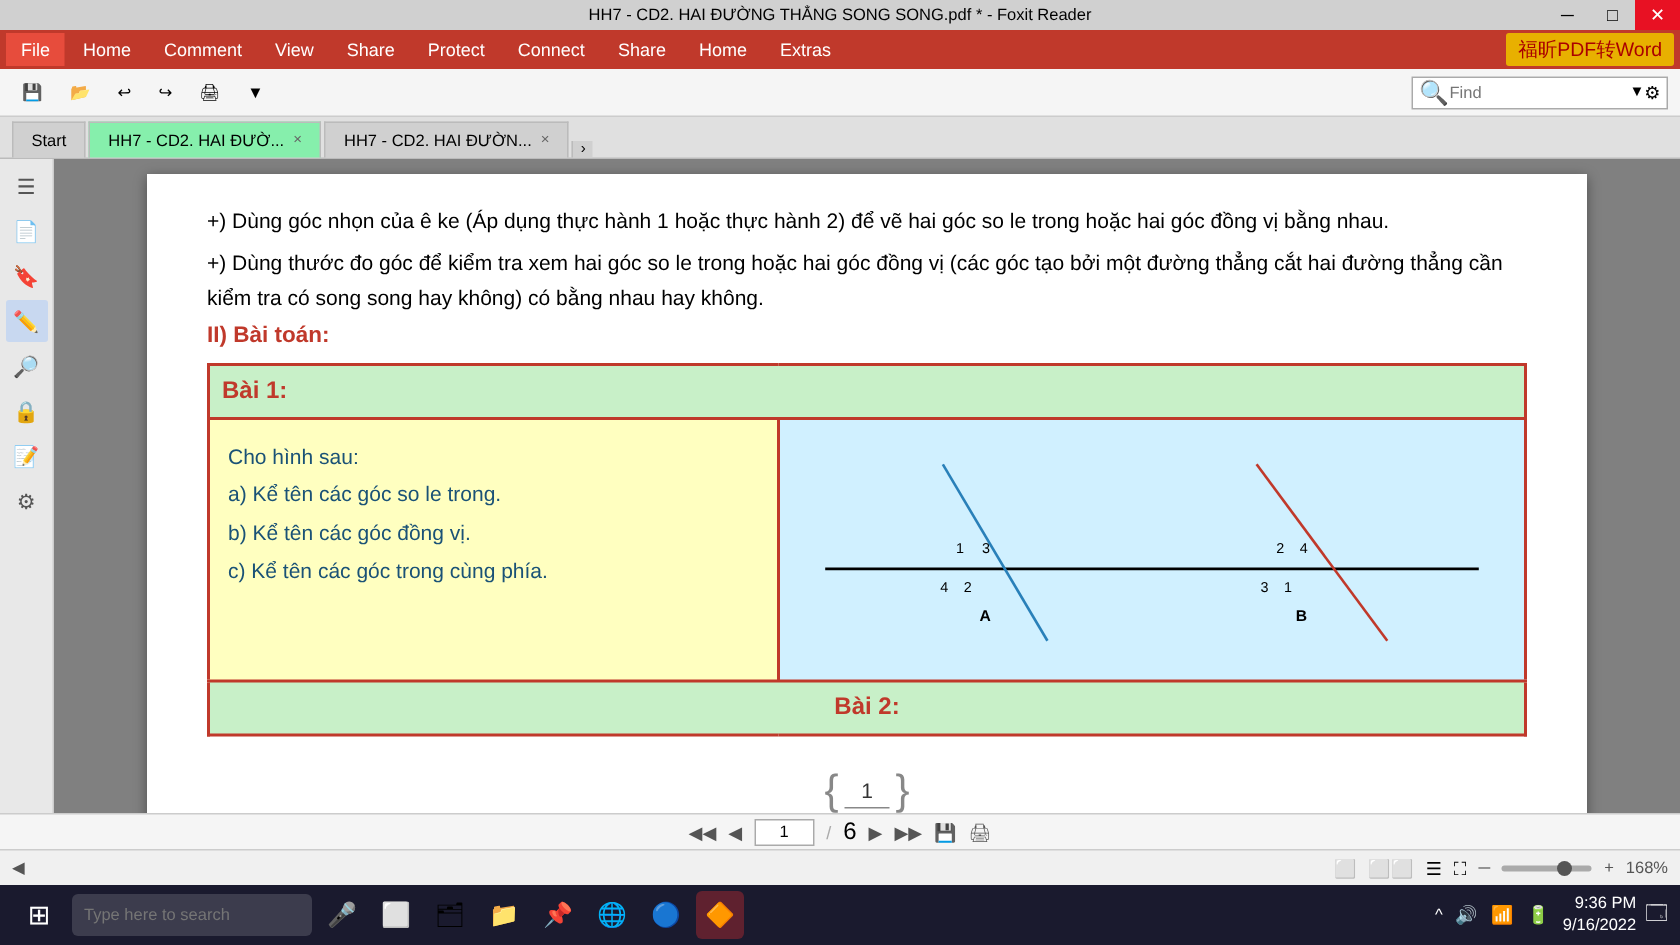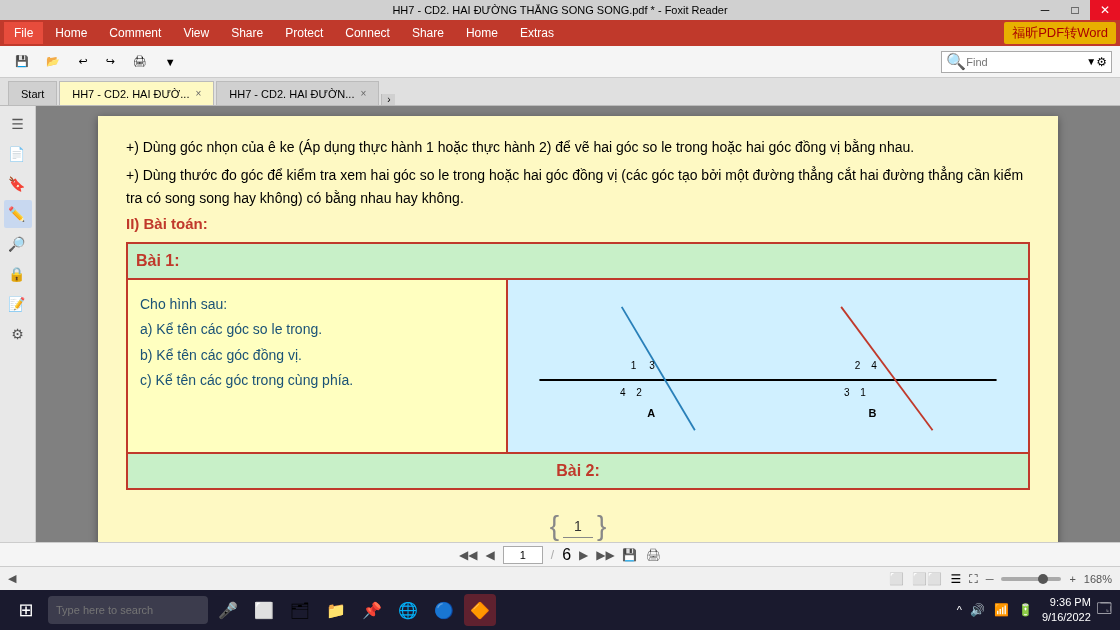--- a/index.html
+++ b/index.html
@@ -124,21 +124,21 @@
       font-size: 11px;
       display: flex;
       align-items: center;
       background: #d0d0d0;
       border: 1px solid #bbb;
       border-bottom: none;
       cursor: pointer;
       gap: 6px;
       margin-right: 2px;
     }
-    .tab.active { background: #fef9c3; }
+    .tab.active { background: #86efac; }
     .tab-close { font-size: 10px; color: #666; }
 
     
     #left-panel {
       width: 36px;
       background: #e8e8e8;
       border-right: 1px solid #ccc;
       display: flex;
       flex-direction: column;
       align-items: center;
@@ -165,24 +165,24 @@
       background: #808080;
       overflow-y: auto;
       display: flex;
       flex-direction: column;
       align-items: center;
       padding: 10px;
     }
 
     
     #pdf-page {
-      background: #fef9c3;
+      background: #ffffff;
       width: 960px;
       min-height: 500px;
-      padding: 20px 28px;
+      padding: 20px 40px;
       position: relative;
       box-shadow: 0 2px 8px rgba(0,0,0,0.4);
     }
 
     .page-text {
       font-size: 14px;
       line-height: 1.6;
       color: #000;
       margin-bottom: 6px;
     }

